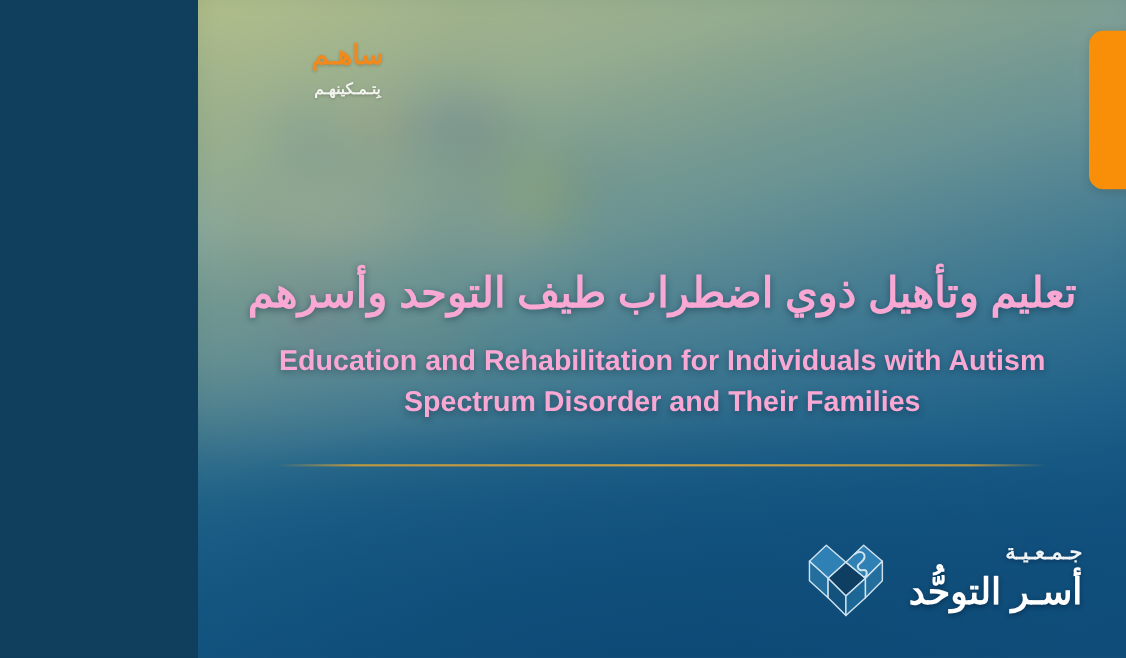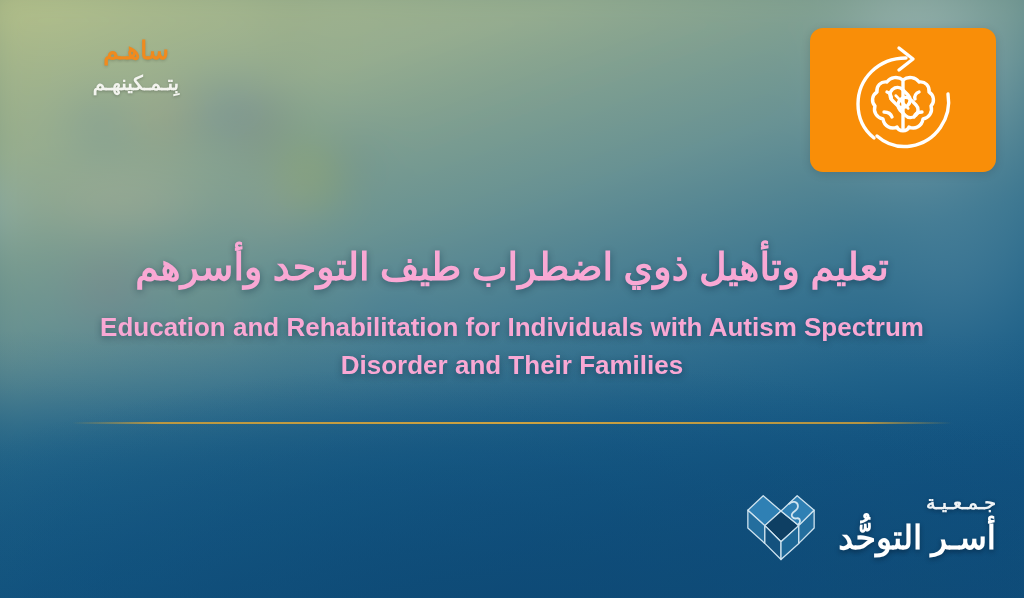--- a/index.html
+++ b/index.html
@@ -7,21 +7,21 @@
 
   html, body {
     width:1024px; height:598px;
     overflow:hidden;
     background:#0f3f5c;
     font-family:"Liberation Sans", sans-serif;
   }
 
   .banner {
     position:relative;
-    width:1024px; height:598px;
+    width:844px; height:598px;
     overflow:hidden;
   }
 
   
   .bg-photo {
     position:absolute; inset:-40px;
     filter:blur(26px) saturate(1.05);
     background-color:#9aa98e;
     background-image:
       
@@ -85,21 +85,21 @@
   }
   .slogan-top {
     font-size:25px;
     font-weight:700;
     color:#f08a1e;
     letter-spacing:1px;
     text-shadow:0 1px 3px rgba(0,0,0,.18);
   }
   .slogan-bottom {
     margin-top:7px;
-    font-size:20px;
+    font-size:14px;
     font-weight:600;
     color:#f3f4ef;
     letter-spacing:1px;
     text-shadow:0 1px 3px rgba(0,0,0,.22);
   }
 
   
   .topic-badge {
     position:absolute;
     left:810px; top:28px;
@@ -148,21 +148,21 @@
       rgba(198,150,48,0) 0%,
       rgba(206,158,56,.88) 10%,
       rgba(214,166,62,.95) 50%,
       rgba(206,158,56,.85) 90%,
       rgba(198,150,48,0) 100%);
   }
 
   
   .assoc-logo {
     position:absolute;
-    right:28px; bottom:36px;
+    right:40px; bottom:36px;
     display:flex;
     align-items:center;
     gap:18px;
     flex-direction:row-reverse;
   }
   .assoc-mark { width:78px; height:76px; flex:0 0 auto; }
   .assoc-mark svg { display:block; }
   .assoc-text { text-align:right; line-height:1.05; }
   .assoc-top {
     font-size:19px;

